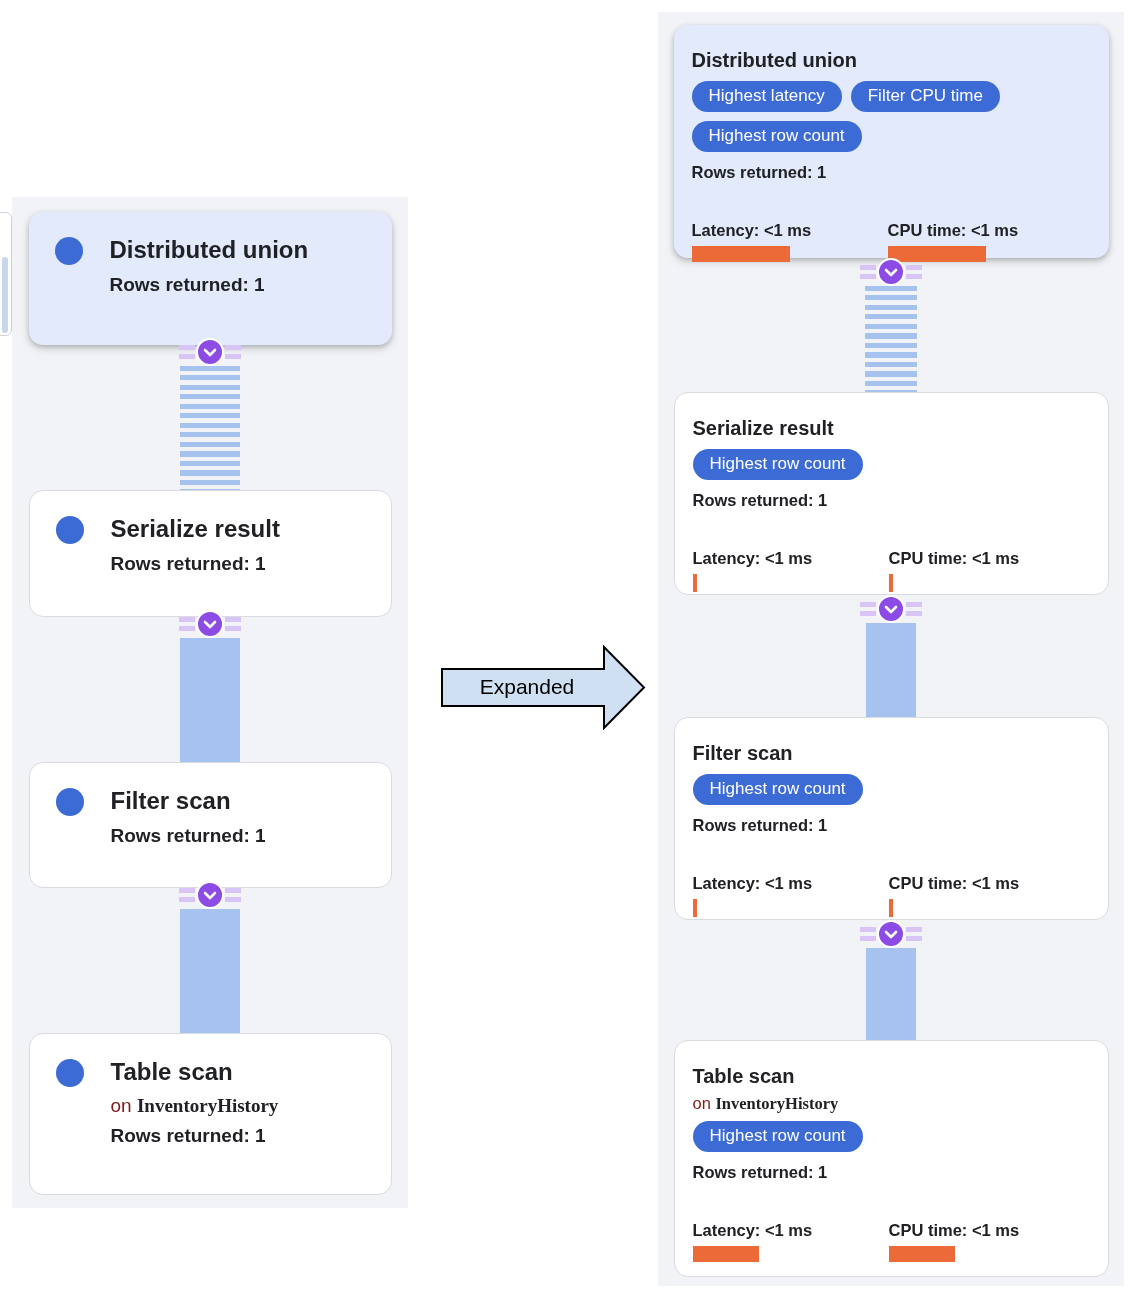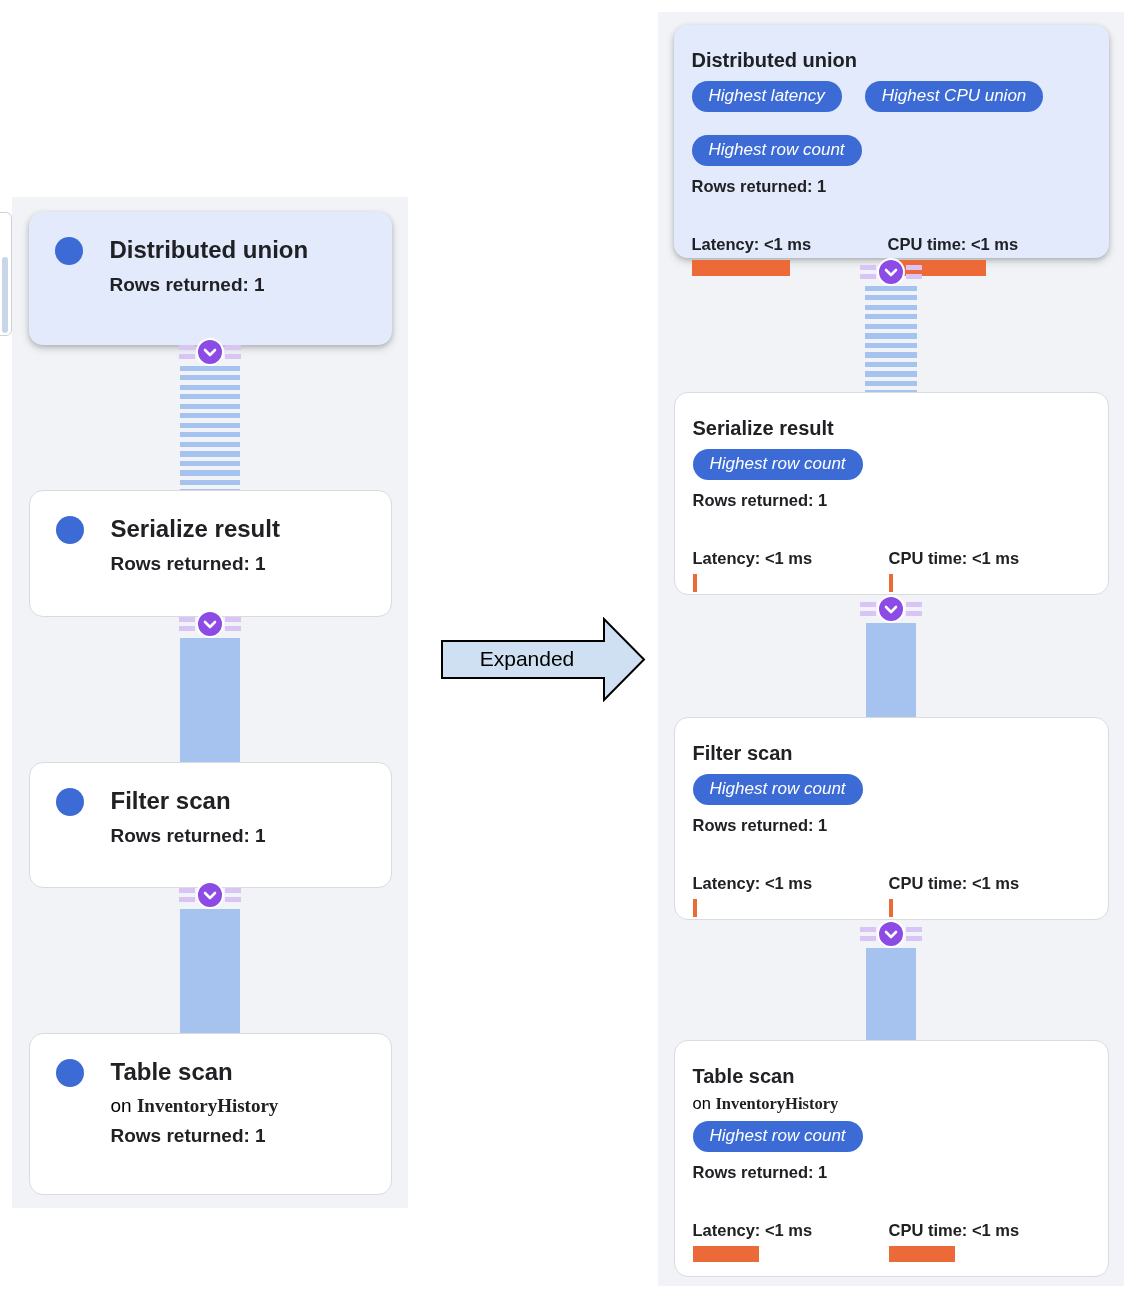--- a/index.html
+++ b/index.html
@@ -21,30 +21,30 @@
   
   .card { background:#ffffff; border:1px solid #d9dbe0; border-radius:14px; width:363px; position:relative; z-index:1; }
   .card.highlight { background:#e3eafc; border:none;
     box-shadow:0 2px 5px rgba(60,64,67,.28), 0 4px 10px rgba(60,64,67,.14); }
   .lcard { display:flex; padding:22px 24px 0 26px; }
   .lcard .dot { width:28px; height:28px; border-radius:50%; background:#3d6bd5; flex:0 0 28px; margin-top:3px; }
   .lcard .ltext { margin-left:27px; }
   .lcard .ltitle { font-size:24px; font-weight:700; line-height:31px; }
   .lcard .lline { font-size:19px; font-weight:700; line-height:26px; margin-top:7px; }
   .lcard .on-line { font-size:19px; line-height:26px; margin-top:6px; }
-  .on-prefix { color:#000000; font-weight:400; }
+  .on-prefix { color:#7f1d1d; font-weight:400; }
   .on-table { font-weight:700;font-family:Liberation Serif, serif; }
   .lc1 { height:133px; } .lc2 { height:127px; } .lc3 { height:126px; } .lc4 { height:162px; }
 
   .rcard { width:435px; padding:22px 18px 0 18px; }
   .rcard.highlight { background:#e3eafc; border:none;
     box-shadow:0 2px 5px rgba(60,64,67,.28), 0 4px 10px rgba(60,64,67,.14); }
   .rcard .rtitle { font-size:20px; font-weight:700; line-height:26px; }
   .rcard .on-line { font-size:16.5px; line-height:23px; margin-top:3px; }
-  .badges { display:flex; flex-wrap:wrap; gap:23px; margin-top:8px;font-style:italic; }
+  .badges { display:flex; flex-wrap:wrap; gap:9px; margin-top:8px; }
   .badge { background:#3d6bd5; color:#ffffff; font-size:17px; line-height:22px;
     padding:4px 17px 5px 17px; border-radius:17px; white-space:nowrap; }
   .rows-line { font-size:16.5px; font-weight:700; line-height:23px; margin-top:9px; }
   .metrics { display:flex; margin-top:35px; }
   .metric { width:196px; }
   .metric-label { font-size:16.5px; font-weight:700; line-height:22px; }
   .bar { height:16px; background:#ec6a38; margin-top:5px; }
   .bar.tick { height:18px; }
   .rc1 { height:233px; } .rc2 { height:203px; } .rc3 { height:203px; } .rc4 { height:237px; }
 
@@ -59,21 +59,21 @@
   .band { flex:1 1 auto; }
   .band.striped-w { width:60px;
     background:repeating-linear-gradient(180deg,#a6c2ee 0 5px, rgba(0,0,0,0) 5px 9.5px); }
   .band.striped-n { width:52px;
     background:repeating-linear-gradient(180deg,#a6c2ee 0 5px, rgba(0,0,0,0) 5px 9.5px); }
   .band.solid-w { width:60px; background:#a6c2ee; }
   .band.solid-n { width:50px; background:#a6c2ee; }
   .conn-l { height:145px; } .conn-r1 { height:134px; } .conn-r2 { height:122px; } .conn-r3 { height:120px; }
 
   
-  .arrow-wrap { position:absolute; left:441px; top:617px; width:205px; height:85px; }
+  .arrow-wrap { position:absolute; left:441px; top:645px; width:205px; height:85px; }
   .arrow-label { position:absolute; left:10px; top:30px; width:152px; text-align:center;
     font-size:21px; color:#000; }
 </style>
 </head>
 <body>
 
 <div class="canvas">
 
   <div class="scrollbar-partial">
     <div class="scrollbar-thumb"></div>
@@ -163,21 +163,21 @@
     </svg>
     <div class="arrow-label">Expanded</div>
   </div>
 
   <div class="panel panel-right">
 
     <div class="card rcard highlight rc1">
       <div class="rtitle">Distributed union</div>
       <div class="badges">
         <span class="badge">Highest latency</span>
-        <span class="badge">Highest CPU union</span>
+        <span class="badge">Filter CPU time</span>
         <span class="badge">Highest row count</span>
       </div>
       <div class="rows-line">Rows returned: 1</div>
       <div class="metrics">
         <div class="metric">
           <div class="metric-label">Latency: &lt;1 ms</div>
           <div class="bar" style="width: 98px;"></div>
         </div>
         <div class="metric">
           <div class="metric-label">CPU time: &lt;1 ms</div>

